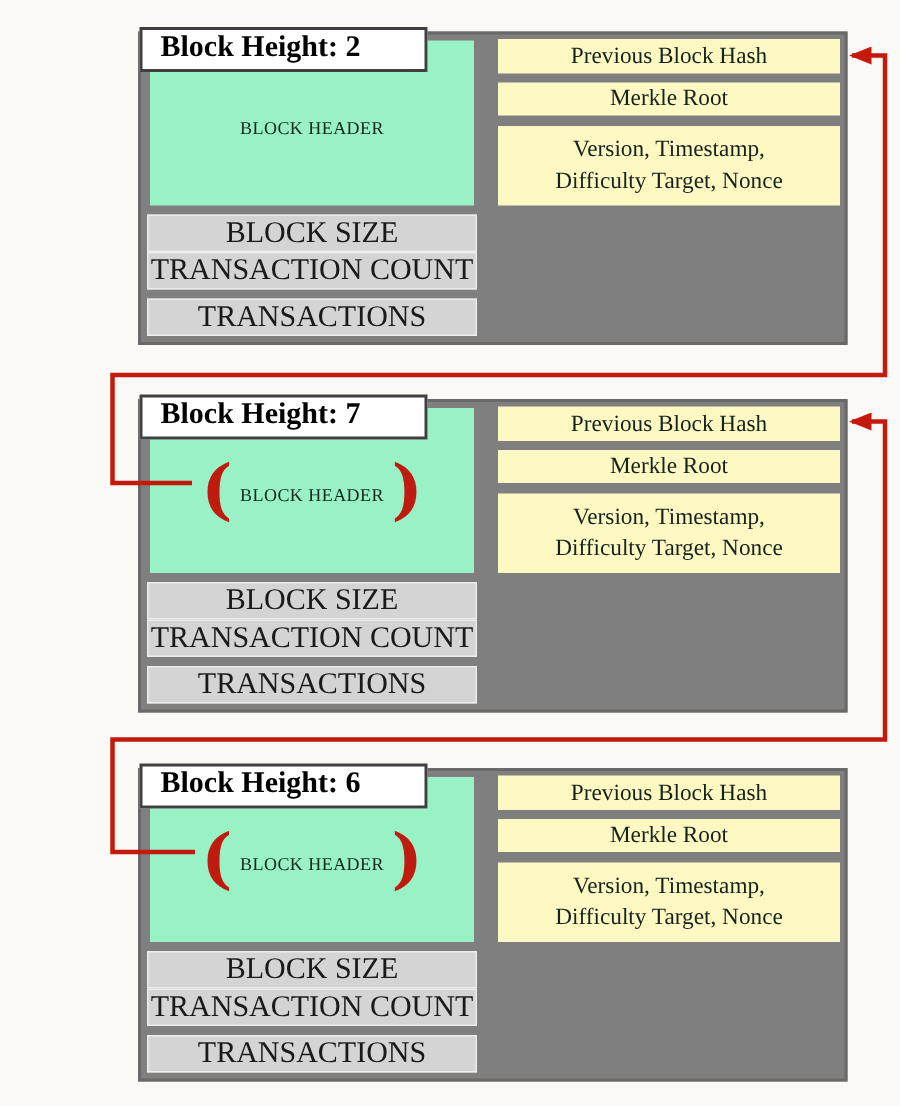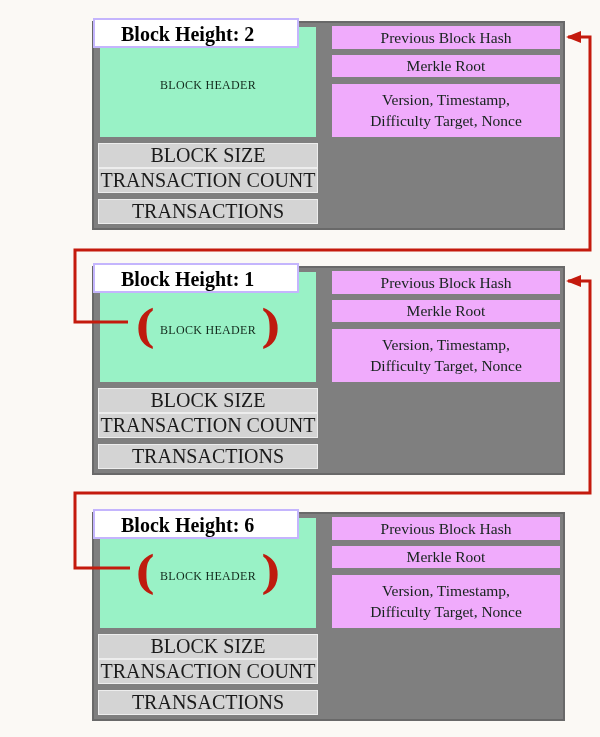--- a/index.html
+++ b/index.html
@@ -9,22 +9,22 @@
     font-family:"Liberation Serif","DejaVu Serif",serif;
   }
   .block {
     position:absolute; left:92px; width:473px; height:209px;
     background:#7f7f7f; border:2px solid #696969; box-sizing:border-box;
   }
   .b2 { top:21px; } .b1 { top:266px; } .b0 { top:512px; }
 
   .block-label {
     position:absolute; left:-1px; top:-5px; width:176px; height:26px;
-    background:#ffffff; border:2px solid #c4b5fd; z-index:3;
-    display:flex; align-items:flex-end; padding-left:26px;
+    background:#ffffff; border:2px solid #404040; z-index:3;
+    display:flex; align-items:flex-start; padding-left:12px;
     font-size:20px; font-weight:bold; color:#000;
   }
   .header-box {
     position:absolute; left:6px; top:4px; width:216px; height:110px;
     background:#99f2c6;
     display:flex; align-items:center; justify-content:center;
   }
   .header-inner { display:flex; align-items:center; gap:5px; margin-top:6px; }
   .header-text { font-size:12px; color:#122а1c; color:#122a1c; letter-spacing:0.3px; }
   .brace {
@@ -33,21 +33,21 @@
   }
   .row {
     position:absolute; left:4px; width:220px; height:25px;
     background:#d4d4d4; border:1px solid #ededed; box-sizing:border-box;
     display:flex; align-items:center; justify-content:center;
     font-size:20px; color:#1a1a1a;
   }
   .row1 { top:120px; } .row2 { top:145px; } .row3 { top:176px; }
 
   .field {
-    position:absolute; left:238px; width:228px; background:#f0abfc;
+    position:absolute; left:238px; width:228px; background:#fef9c3;
     display:flex; flex-direction:column; align-items:center; justify-content:center;
     font-size:15.5px; color:#15231c; text-align:center;
   }
   .f-prev    { top:3px;  height:23px; }
   .f-merkle  { top:32px; height:22px; }
   .f-version { top:61px; height:53px; line-height:1.3; }
 
   .arrow-layer {
     position:absolute; left:0; top:0; width:600px; height:737px;
     z-index:5; pointer-events:none;
@@ -85,21 +85,21 @@
       <span>Merkle Root</span>
     </div>
     <div class="field f-version">
       <span>Version, Timestamp,</span>
       <span>Difficulty Target, Nonce</span>
     </div>
   </div>
 
   <div class="block b1">
     <div class="block-label">
-      <span>Block Height: 1</span>
+      <span>Block Height: 7</span>
     </div>
     <div class="header-box">
       <div class="header-inner">
         <span class="brace">(</span>
         <span class="header-text">BLOCK HEADER</span>
         <span class="brace">)</span>
       </div>
     </div>
     <div class="row row1">
       <span>BLOCK SIZE</span>

